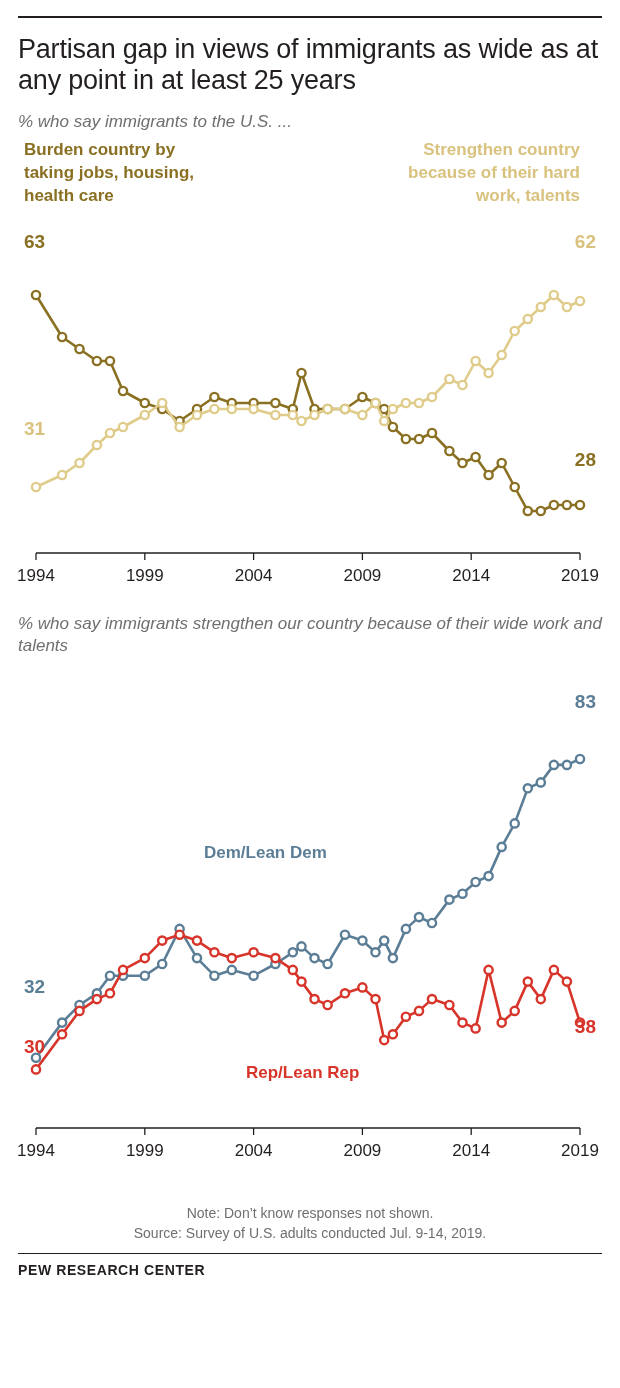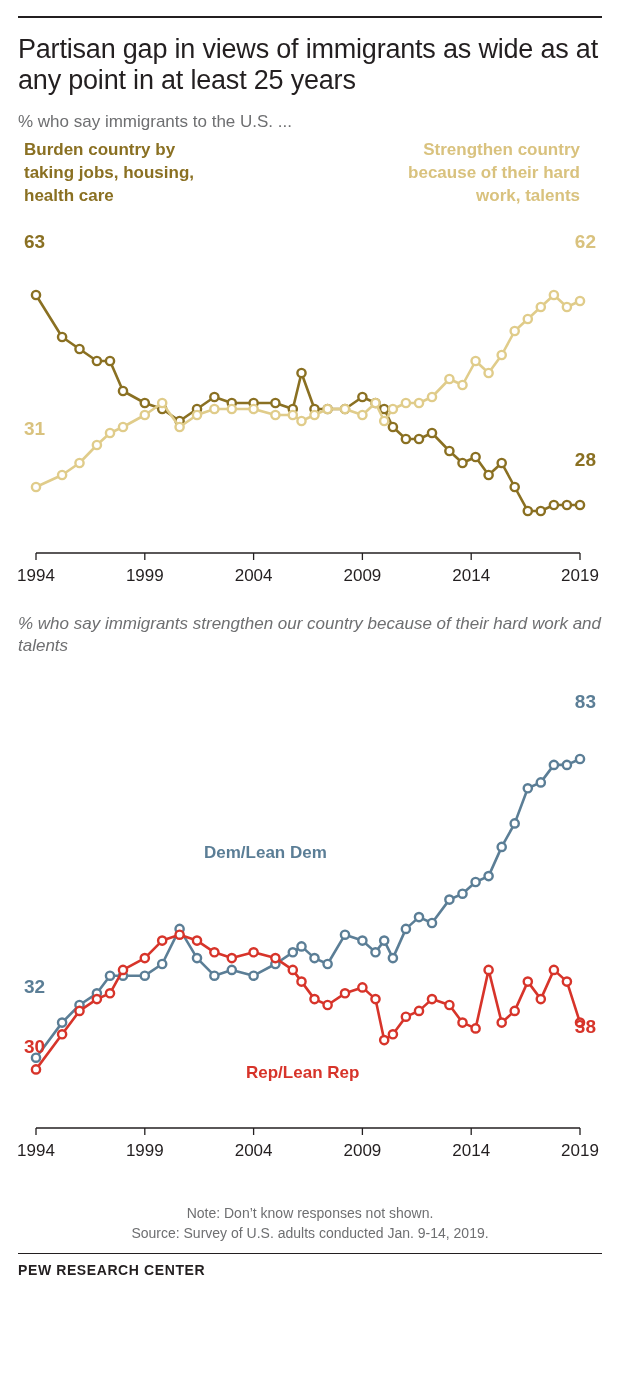--- a/index.html
+++ b/index.html
@@ -9,21 +9,21 @@
     color:#231f20;
     -webkit-font-smoothing:antialiased;
   }
   .page{position:relative;width:620px;height:1388px;box-sizing:border-box;padding:0 18px;}
   .rule-top{border-top:2px solid #231f20;margin:16px 0 0 0;}
   h1{
     font-size:27px;line-height:1.16;font-weight:normal;margin:16px 0 0 0;
     letter-spacing:-0.2px;
   }
   .subtitle{
-    font-size:17px;color:#6e6f71;margin:14px 0 0 0;line-height:1.3;
+    font-size:17px;font-style:italic;color:#6e6f71;margin:14px 0 0 0;line-height:1.3;
   }
   .chart-wrap{position:relative;}
   svg{display:block;overflow:visible;}
   .lbl{font-family:"Liberation Sans", sans-serif;}
   .note{
     font-size:14px;color:#6e6f71;line-height:1.45;text-align:center;
   }
   .footer-rule{border-top:1px solid #231f20;margin-top:10px;}
   .brand{font-size:14px;font-weight:bold;letter-spacing:0.6px;margin-top:8px;color:#231f20;}
   .section-sub{
@@ -138,21 +138,21 @@
         <text x="562" y="22" text-anchor="end" font-size="17" font-weight="bold" fill="#d9c27e">Strengthen country</text>
         <text x="562" y="45" text-anchor="end" font-size="17" font-weight="bold" fill="#d9c27e">because of their hard</text>
         <text x="562" y="68" text-anchor="end" font-size="17" font-weight="bold" fill="#d9c27e">work, talents</text>
         <text x="6" y="115" text-anchor="start" font-size="19" font-weight="bold" fill="#8a7022">63</text>
         <text x="578" y="333" text-anchor="end" font-size="19" font-weight="bold" fill="#8a7022">28</text>
         <text x="6" y="302" text-anchor="start" font-size="19" font-weight="bold" fill="#d9c27e">31</text>
         <text x="578" y="115" text-anchor="end" font-size="19" font-weight="bold" fill="#d9c27e">62</text>
       </svg>
   </div>
 
-  <p class="section-sub">% who say immigrants strengthen our country because of their hard work and talents</p>
+  <p class="section-sub">% who say immigrants strengthen our country because of their wide work and talents</p>
 
   <div class="chart-wrap">
     <svg id="svg2" width="584" height="545" viewBox="0 0 584 545">
         <line x1="18" y1="470" x2="562" y2="470" stroke="#231f20" stroke-width="1.3"></line>
         <line x1="18" y1="470" x2="18" y2="477" stroke="#231f20" stroke-width="1.3"></line>
         <text x="18" y="498" text-anchor="middle" class="lbl" font-size="17" fill="#231f20">1994</text>
         <line x1="126.80000000000001" y1="470" x2="126.80000000000001" y2="477" stroke="#231f20" stroke-width="1.3"></line>
         <text x="126.80000000000001" y="498" text-anchor="middle" class="lbl" font-size="17" fill="#231f20">1999</text>
         <line x1="235.60000000000002" y1="470" x2="235.60000000000002" y2="477" stroke="#231f20" stroke-width="1.3"></line>
         <text x="235.60000000000002" y="498" text-anchor="middle" class="lbl" font-size="17" fill="#231f20">2004</text>
@@ -241,17 +241,17 @@
         <text x="186" y="200" text-anchor="start" font-size="17" font-weight="bold" fill="#5b7e96">Dem/Lean Dem</text>
         <text x="228" y="420" text-anchor="start" font-size="17" font-weight="bold" fill="#d7342a">Rep/Lean Rep</text>
         <text x="6" y="335" text-anchor="start" font-size="19" font-weight="bold" fill="#5b7e96">32</text>
         <text x="578" y="50" text-anchor="end" font-size="19" font-weight="bold" fill="#5b7e96">83</text>
         <text x="6" y="395" text-anchor="start" font-size="19" font-weight="bold" fill="#d7342a">30</text>
         <text x="578" y="375" text-anchor="end" font-size="19" font-weight="bold" fill="#d7342a">38</text>
       </svg>
   </div>
 
   <p class="note" style="margin:0;">Note: Don’t know responses not shown.</p>
-  <p class="note" style="margin:0;">Source: Survey of U.S. adults conducted Jan. 9-14, 2019.</p>
+  <p class="note" style="margin:0;">Source: Survey of U.S. adults conducted Jul. 9-14, 2019.</p>
   <div class="footer-rule"></div>
   <div class="brand">PEW RESEARCH CENTER</div>
 
 </div>
 
 </body></html>

